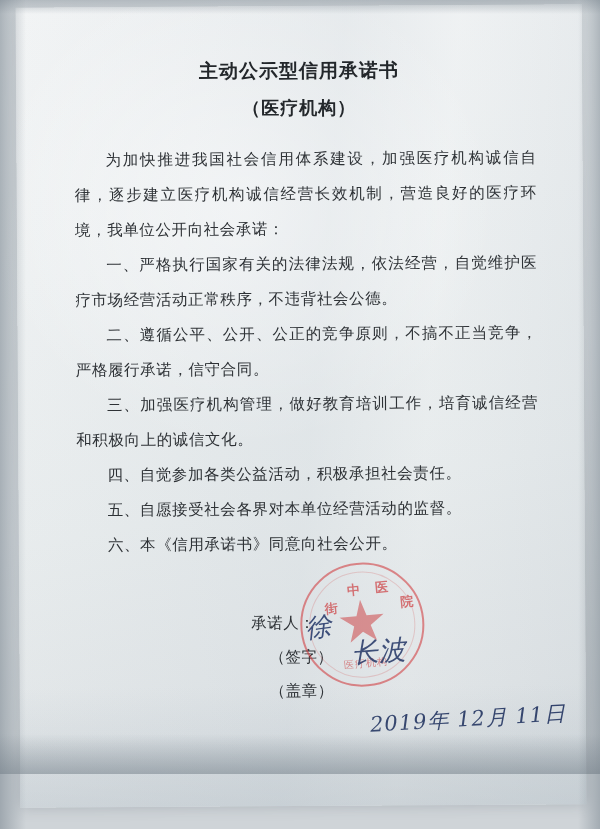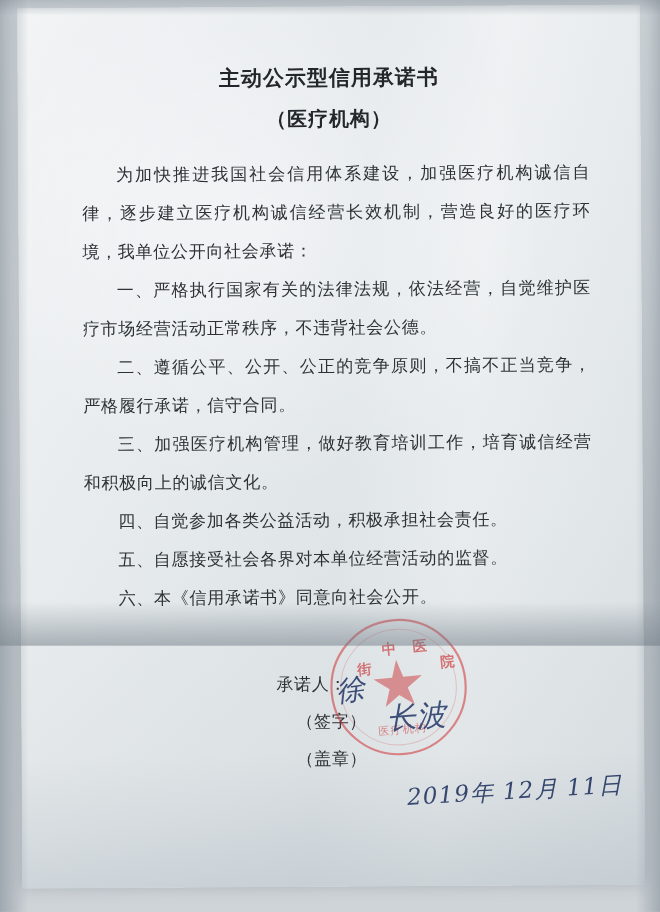--- a/index.html
+++ b/index.html
@@ -9,21 +9,21 @@
   body {
     width: 600px;
     height: 829px;
     overflow: hidden;
     font-family: "Liberation Serif", serif;
     background: #cfd4d8;
   }
   #page {
     position: relative;
     width: 600px;
-    height: 587px;
+    height: 774px;
     background:
       radial-gradient(ellipse 70% 55% at 48% 35%, rgba(255,255,255,0.55) 0%, rgba(255,255,255,0.0) 70%),
       linear-gradient(160deg, #e9ecee 0%, #e4e8ea 25%, #dfe3e6 55%, #d2d7da 80%, #c7ccd0 100%);
   }
   
   #sheet {
     position: absolute;
     left: 18px;
     top: 6px;
     width: 566px;

